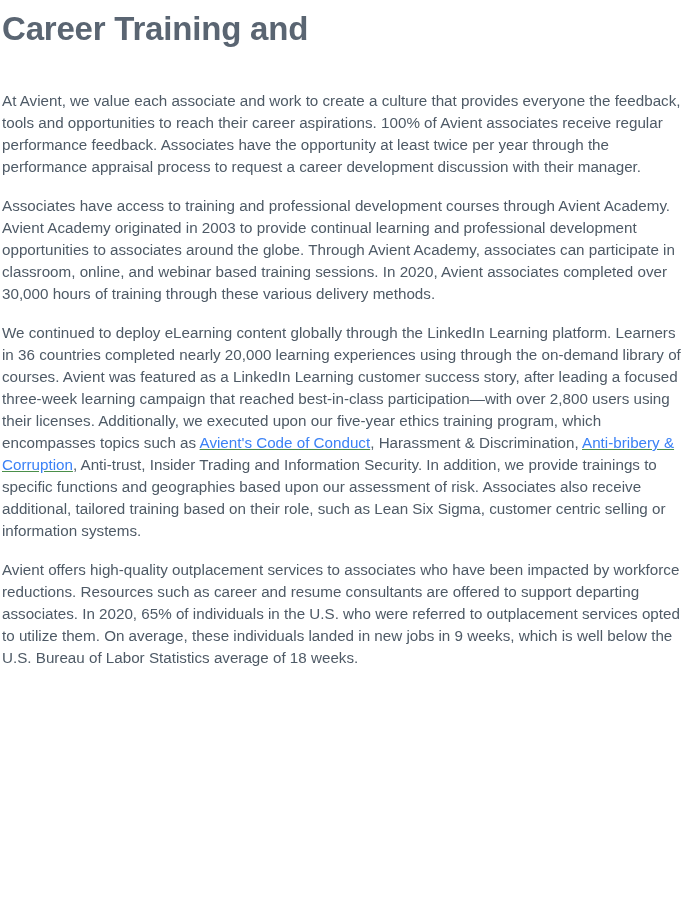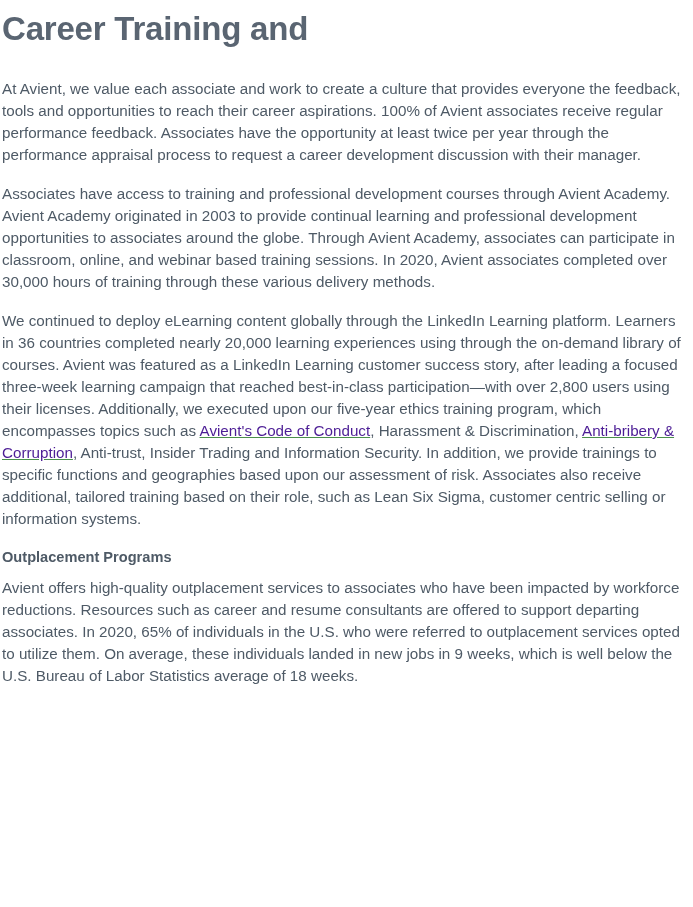--- a/index.html
+++ b/index.html
@@ -33,47 +33,46 @@
   .title .line {
     display: block;
   }
   p.body-text {
     font-size: 15.2px;
     line-height: 1.45;
     color: #4e5a66;
     margin: 0 0 17px 0;
   }
   p.body-text.first {
-    margin-top: 26px;
+    margin-top: 38px;
   }
   .subhead {
     font-size: 14.6px;
     font-weight: bold;
     color: #4e5a66;
     margin: 0 0 9px 0;
     line-height: 1.4;
   }
   a.doc-link {
-    color: #4c1d95;
+    color: #3b82f6;
     text-decoration: underline;
     text-decoration-color: #4a8f4a;
   }
 </style>
 </head>
 <body>
 
 <div class="page">
 
   <h1 class="title">
     <span class="line">Career Training and</span>
   </h1>
 
   <p class="body-text first">At Avient, we value each associate and work to create a culture that provides everyone the feedback, tools and opportunities to reach their career aspirations. 100% of Avient associates receive regular performance feedback. Associates have the opportunity at least twice per year through the performance appraisal process to request a career development discussion with their manager.</p>
 
   <p class="body-text">Associates have access to training and professional development courses through Avient Academy. Avient Academy originated in 2003 to provide continual learning and professional development opportunities to associates around the globe. Through Avient Academy, associates can participate in classroom, online, and webinar based training sessions. In 2020, Avient associates completed over 30,000 hours of training through these various delivery methods.</p>
 
   <p class="body-text"><span>We continued to deploy eLearning content globally through the LinkedIn Learning platform. Learners in 36 countries completed nearly 20,000 learning experiences using through the on-demand library of courses. Avient was featured as a LinkedIn Learning customer success story, after leading a focused three-week learning campaign that reached best-in-class participation—with over 2,800 users using their licenses. Additionally, we executed upon our five-year ethics training program, which encompasses topics such as </span><a class="doc-link" href="#">Avient's Code of Conduct</a><span>, Harassment &amp; Discrimination, </span><a class="doc-link" href="#">Anti-bribery &amp; Corruption</a><span>, Anti-trust, Insider Trading and Information Security. In addition, we provide trainings to specific functions and geographies based upon our assessment of risk. Associates also receive additional, tailored training based on their role, such as Lean Six Sigma, customer centric selling or information systems.</span></p>
 
-  <h2 class="subhead">Outplacement Programs</h2>
 
   <p class="body-text">Avient offers high-quality outplacement services to associates who have been impacted by workforce reductions. Resources such as career and resume consultants are offered to support departing associates. In 2020, 65% of individuals in the U.S. who were referred to outplacement services opted to utilize them. On average, these individuals landed in new jobs in 9 weeks, which is well below the U.S. Bureau of Labor Statistics average of 18 weeks.</p>
 
 </div>
 
 </body></html>

